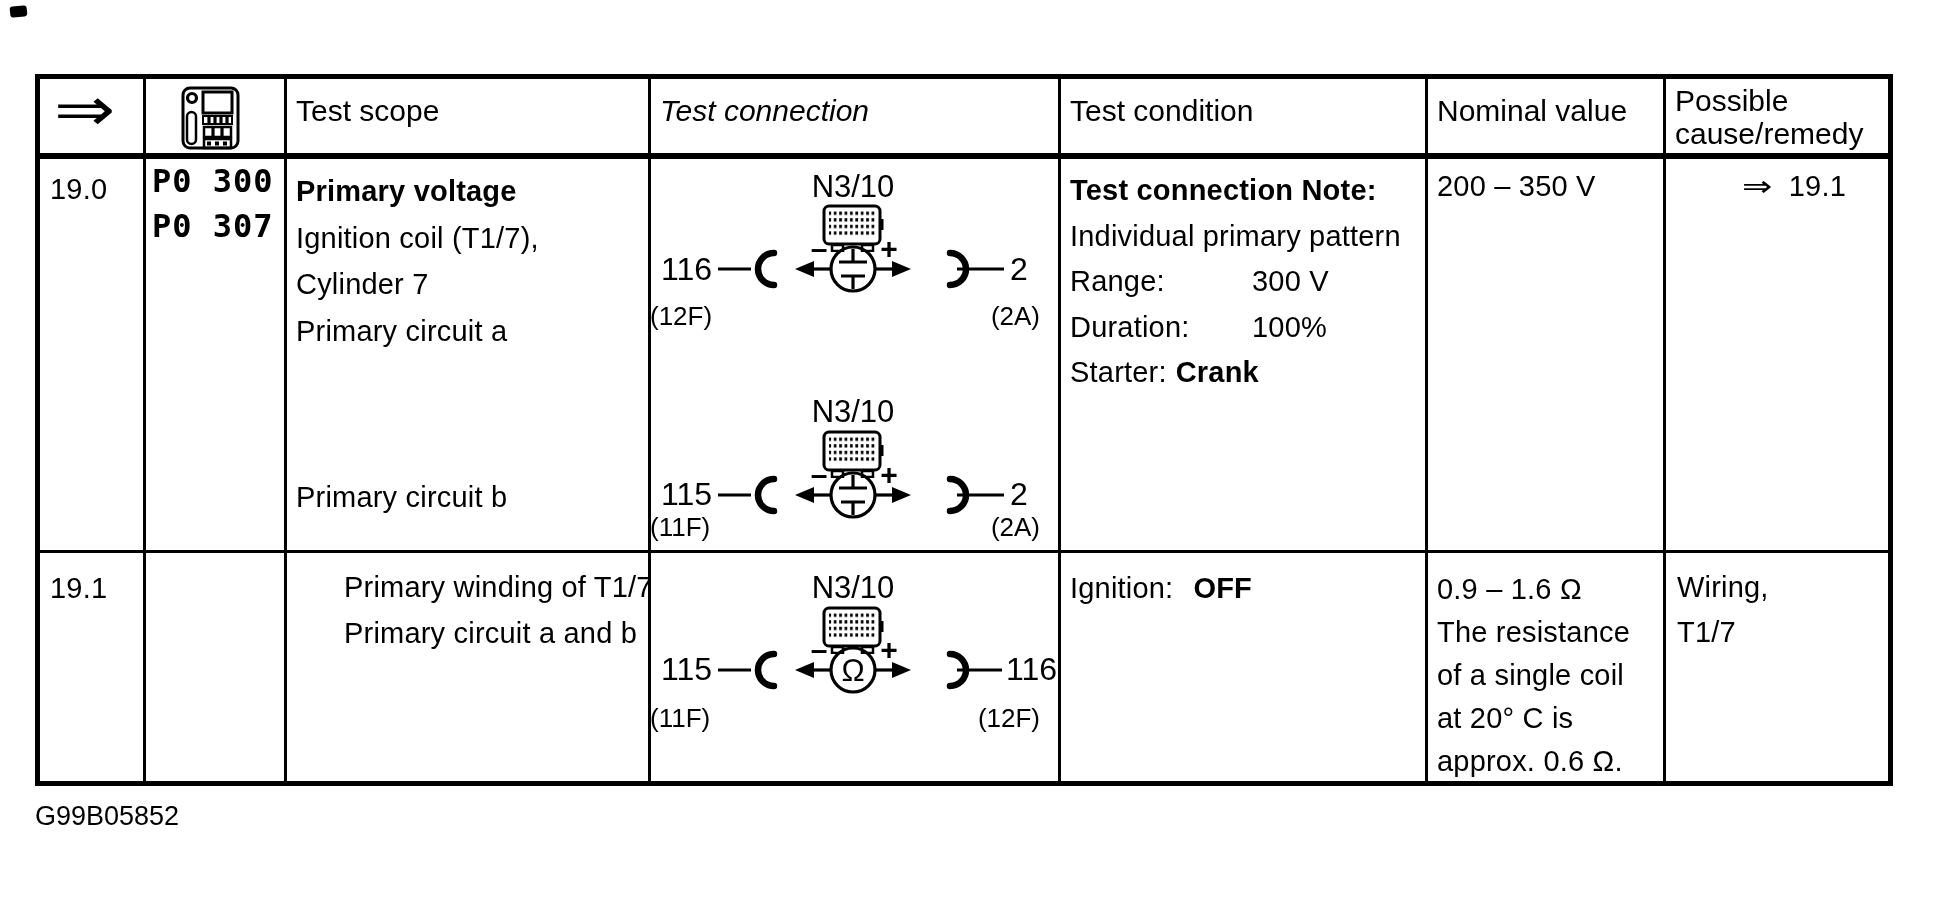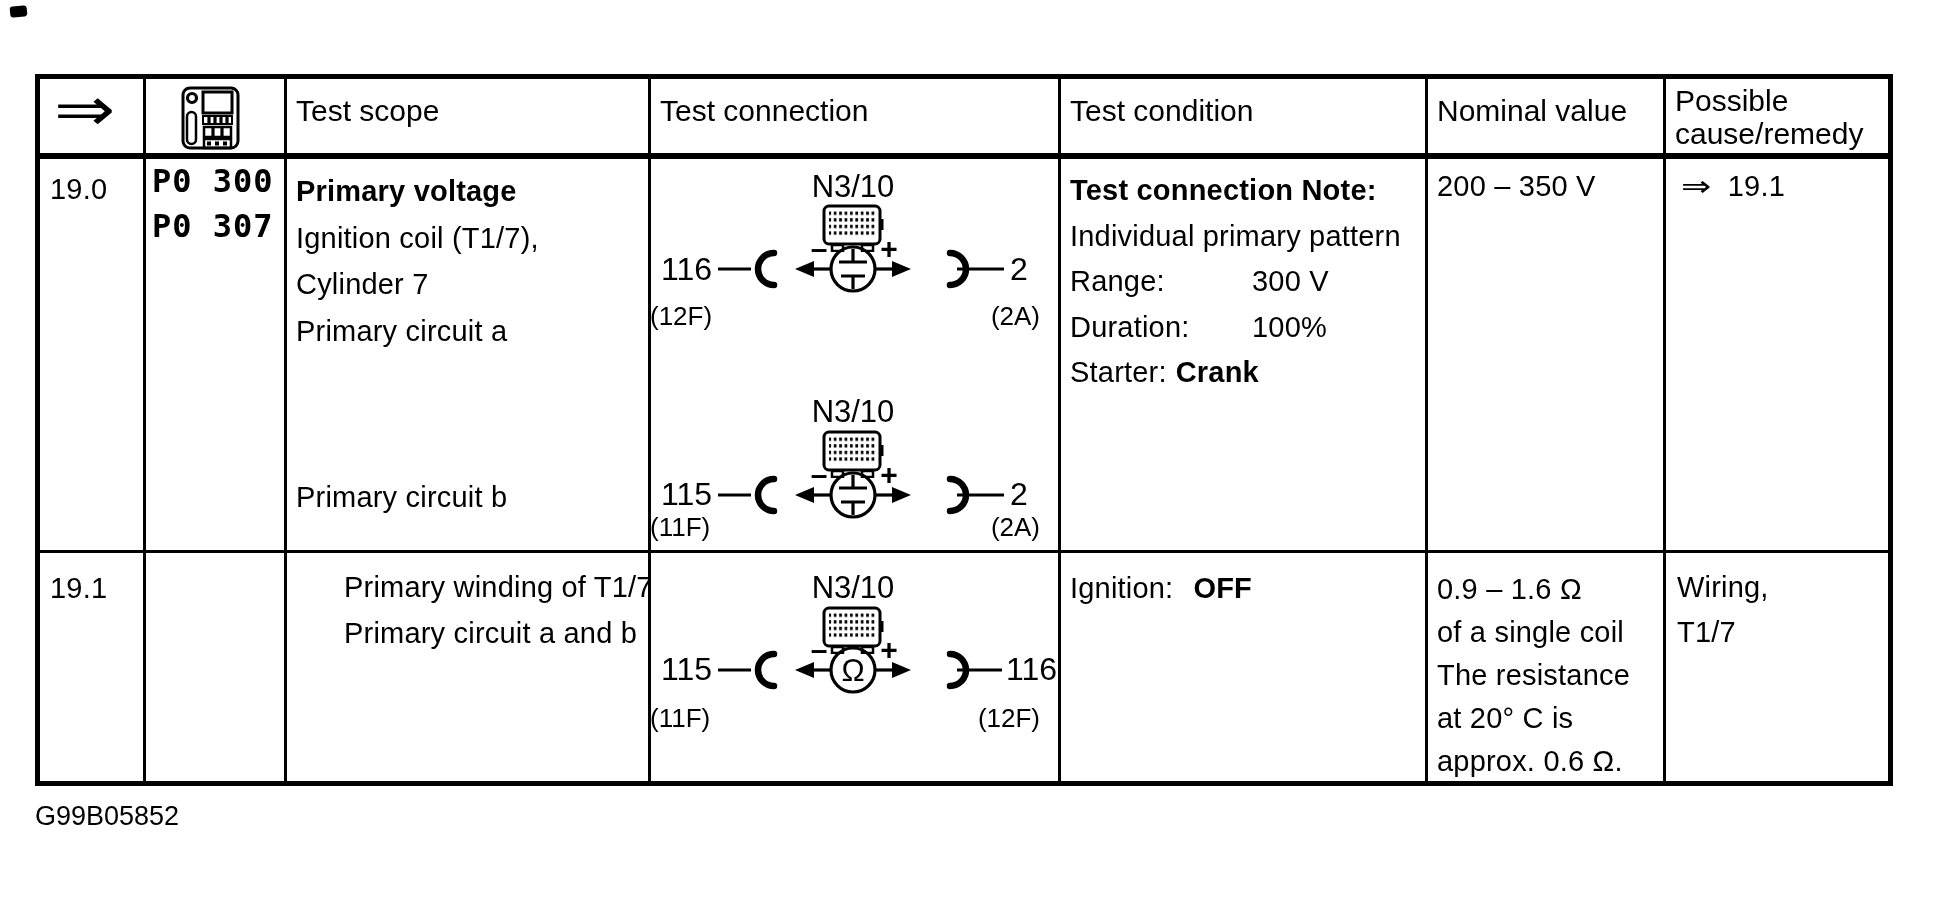--- a/index.html
+++ b/index.html
@@ -72,21 +72,21 @@
     <rect x="28" y="41" width="27" height="10" fill="none" stroke="#000" stroke-width="2.5"></rect>
     <line x1="37" y1="41" x2="37" y2="51" stroke-width="2"></line>
     <line x1="46" y1="41" x2="46" y2="51" stroke-width="2"></line>
     <rect x="28" y="53" width="27" height="9" fill="none" stroke="#000" stroke-width="2.5"></rect>
     <rect x="31" y="55.5" width="4" height="4" fill="#000" stroke="none"></rect>
     <rect x="39" y="55.5" width="4" height="4" fill="#000" stroke="none"></rect>
     <rect x="47" y="55.5" width="4" height="4" fill="#000" stroke="none"></rect>
   </svg>
 
   <div class="abs hdr" style="left:296px;top:94px;">Test scope</div>
-  <div class="abs hdr" style="left:660px;top:94px;">Test connection</div>
+  <div class="abs hdr" style="left:660px;top:94px;font-style:italic;">Test connection</div>
   <div class="abs hdr" style="left:1070px;top:94px;">Test condition</div>
   <div class="abs hdr" style="left:1437px;top:94px;">Nominal value</div>
   <div class="abs hdr" style="left:1675px;top:84px;line-height:33px;">
     <div>Possible</div>
     <div>cause/remedy</div>
   </div>
 
   <div class="abs t" style="left:50px;top:166px;">19.0</div>
 
   <div class="abs lcd" style="left:152px;top:159px;">
@@ -165,21 +165,21 @@
       </div>
     <div class="crow">
         <span class="lab">Duration:</span>
         <span>100%</span>
       </div>
     <div><span>Starter:</span><span class="b" style="margin-left:9px;">Crank</span></div>
   </div>
 
   <div class="abs t" style="left:1437px;top:163px;">200 – 350 V</div>
 
-  <div class="abs t" style="left:1681px;top:163px;">
+  <div class="abs t" style="left:1742px;top:163px;">
     <span class="arrowGlyph" style="display:inline-block;transform:scaleX(1.25);transform-origin:left center;">⇒</span>
     <span style="margin-left:14px;">19.1</span>
   </div>
 
   <div class="abs t" style="left:50px;top:565px;">19.1</div>
 
   <div class="abs t" style="left:296px;top:565px;line-height:45.5px;margin-left:48px;">
     <div>Primary winding of T1/7</div>
     <div>Primary circuit a and b</div>
   </div>
@@ -210,22 +210,22 @@
     <text class="paren" x="2" y="86">(11F)</text>
     <text class="paren" x="392" y="86" text-anchor="end">(12F)</text>
   </svg>
 
   <div class="abs t" style="left:1070px;top:565px;">
     <span>Ignition:</span><span class="b" style="margin-left:20px;">OFF</span>
   </div>
 
   <div class="abs t" style="left:1437px;top:568px;line-height:43px;">
     <div>0.9 – 1.6 Ω</div>
+    <div>The resistance</div>
     <div>of a single coil</div>
-    <div>The resistance</div>
     <div>at 20° C is</div>
     <div>approx. 0.6 Ω.</div>
   </div>
 
   <div class="abs t" style="left:1677px;top:565px;line-height:45px;">
     <div>Wiring,</div>
     <div>T1/7</div>
   </div>
 
   <div class="abs" style="left:35px;top:801px;font-size:27px;">G99B05852</div>

